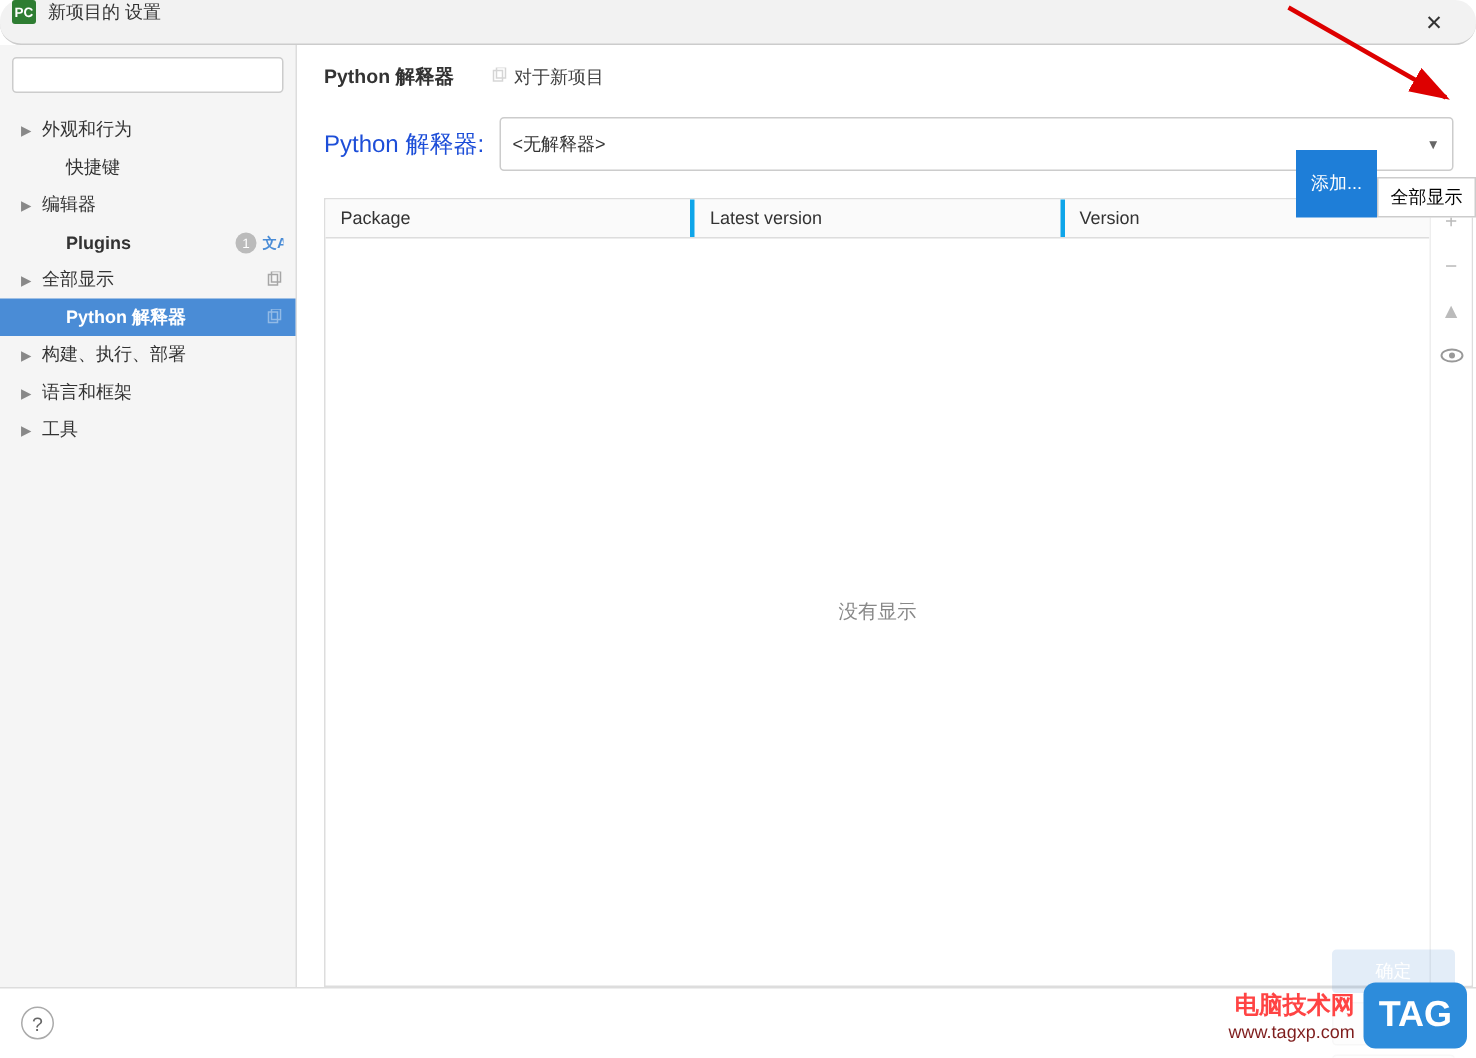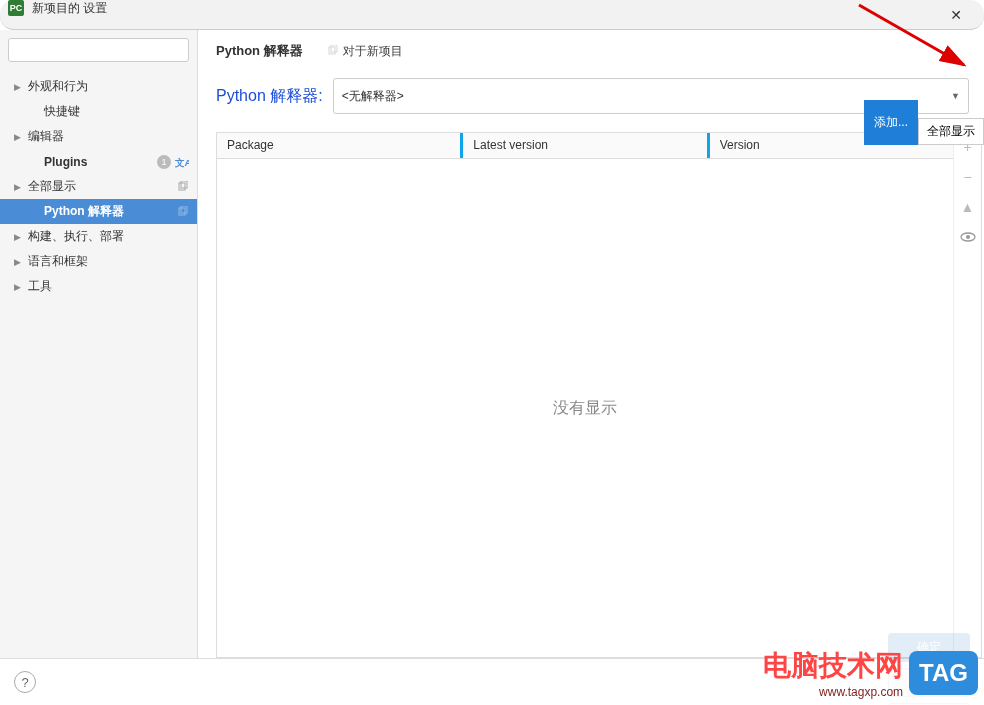--- a/index.html
+++ b/index.html
@@ -44,36 +44,36 @@
     
     .add-menu { position: absolute; right: 0; top: 70px; display: flex; flex-direction: row; }
     .add-btn { background: #1e7ed8; color: #fff; font-size: 12px; padding: 4px 10px; border: none; cursor: pointer; }
     .showall-btn { background: #fff; border: 1px solid #ccc; font-size: 12px; padding: 4px 8px; cursor: pointer; margin-top: 18px; }
     
     .table-wrap { border: 1px solid #ddd; display: flex; flex: 1; margin-right: 2px; }
     .table { flex: 1; display: flex; flex-direction: column; }
     .table-head { display: flex; height: 26px; background: #fafafa; border-bottom: 1px solid #ddd; }
     .th { flex: 1; padding: 5px 10px; font-size: 12px; color: #333; border-right: 3px solid #0ea5e9; }
     .th:last-child { border-right: none; }
-    .table-body { flex: 1; display: flex; align-items: center; justify-content: center; color: #888; font-size: 16px; }
+    .table-body { flex: 1; display: flex; align-items: center; justify-content: center; color: #888; font-size: 13px; }
     
     .table-tools { width: 28px; display: flex; flex-direction: column; align-items: center; padding-top: 6px; gap: 14px; background: #fff; border-left: 1px solid #eee; }
     .tool-btn { width: 16px; height: 16px; display: flex; align-items: center; justify-content: center; color: #bbb; cursor: pointer; font-size: 14px; }
     
     .footer { height: 47px; border-top: 1px solid #ddd; display: flex; align-items: center; padding: 0 14px; }
     .help-btn { width: 22px; height: 22px; border: 1px solid #aaa; border-radius: 50%; display: flex; align-items: center; justify-content: center; font-size: 13px; color: #666; cursor: pointer; }
     .footer-btns { margin-left: auto; display: flex; gap: 6px; flex-direction: column; }
     .footer-btn { padding: 5px 20px; font-size: 12px; border: 1px solid #ccc; background: #f5f5f5; cursor: pointer; border-radius: 3px; opacity: 0.15; }
     .footer-btn.primary { background: #4a8cd6; color: #fff; border-color: #4a8cd6; }
     
     .arrow-annotation { position: absolute; top: 0; right: 0; width: 130px; height: 80px; pointer-events: none; }
     
     .watermark { position: absolute; bottom: 6px; right: 6px; display: flex; align-items: center; gap: 6px; pointer-events: none; }
     .wm-text { text-align: right; }
-    .wm-text-top { font-size: 28px; font-weight: bold; color: #f44; }
+    .wm-text-top { font-size: 16px; font-weight: bold; color: #f44; }
     .wm-text-bot { font-size: 12px; color: #7f1d1d; }
     .wm-tag { background: #2d8cdb; color: #fff; font-size: 24px; font-weight: bold; padding: 8px 10px; border-radius: 8px; }
   </style>
 </head>
 <body>
 
 <div class="titlebar">
   <div class="titlebar-icon">PC</div>
   <div class="titlebar-title">新项目的 设置</div>
   <div class="titlebar-close">✕</div>

